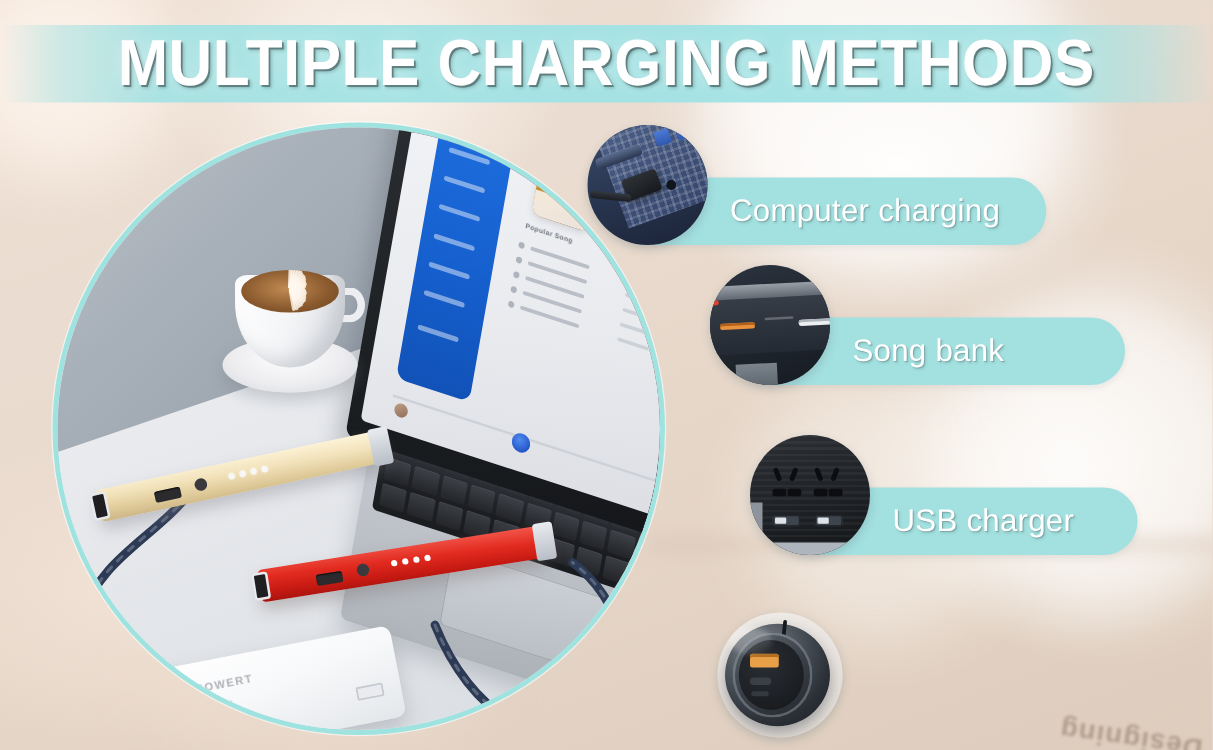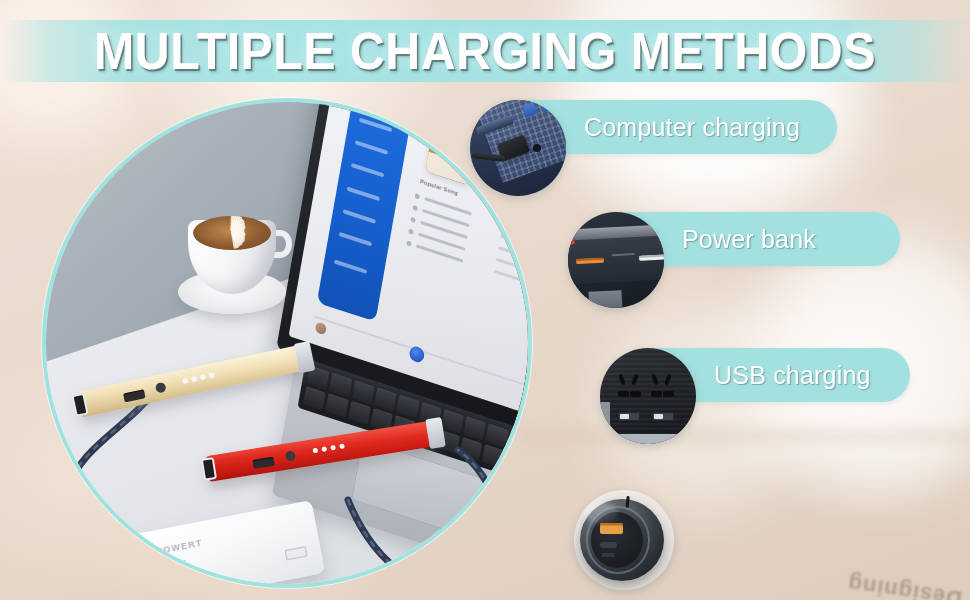--- a/index.html
+++ b/index.html
@@ -291,21 +291,21 @@
     background:linear-gradient(170deg,#cfd3d8,#b6bbc2);
     box-shadow:inset 0 0 0 1px rgba(150,156,164,.7);
   }
   .lt-port {
     position:absolute; left:-4px; top:86px; width:16px; height:7px;
     border-radius:2px; background:#4a4e54;
     transform:rotate(10deg) skewY(8deg);
   }
 
   
-  .row { position:absolute; display:flex; align-items:flex-start; }
+  .row { position:absolute; display:flex; align-items:flex-end; }
   .row-pill {
     height:54px;
     border-radius:27px;
     background:#a3e0e0;
     display:flex; align-items:center;
     padding-left:92px; padding-right:34px;
     box-shadow:0 2px 5px rgba(150,160,160,.18);
   }
   .row-label {
     font-size:25px;
@@ -705,39 +705,39 @@
       <div class="edge"></div>
       <div class="hole"></div>
       <div class="plug"></div>
       <div class="cord"></div>
     </div>
   </div>
 </div>
 
 <div class="row" style="left:568px; top:212px; width:343px; height:96px;">
   <div class="row-pill" style="margin-left:22px; width:310px;">
-    <span class="row-label">Power bank</span>
+    <span class="row-label">Song bank</span>
   </div>
   <div class="thumb t2" style="width:96px;height:96px;">
     <div class="thumb-inner">
       <div class="top-edge"></div>
       <div class="face">
         <div class="tiny"></div>
         <div class="usb usb-a1"></div>
         <div class="usb-c"></div>
         <div class="usb usb-a2"></div>
       </div>
       <div class="foot"></div>
     </div>
   </div>
 </div>
 
 <div class="row" style="left:600px; top:348px; width:321px; height:96px;">
   <div class="row-pill" style="margin-left:22px; width:288px;">
-    <span class="row-label">USB charging</span>
+    <span class="row-label">USB charger</span>
   </div>
   <div class="thumb t3" style="width:96px;height:96px;">
     <div class="thumb-inner">
       <div class="strip"></div>
       <div class="sock" style="left:20px;top:26px;">
         <span class="vslot vl"></span>
           <span class="vslot vr"></span>
         <span class="hl"></span>
           <span class="hr"></span>
       </div>

